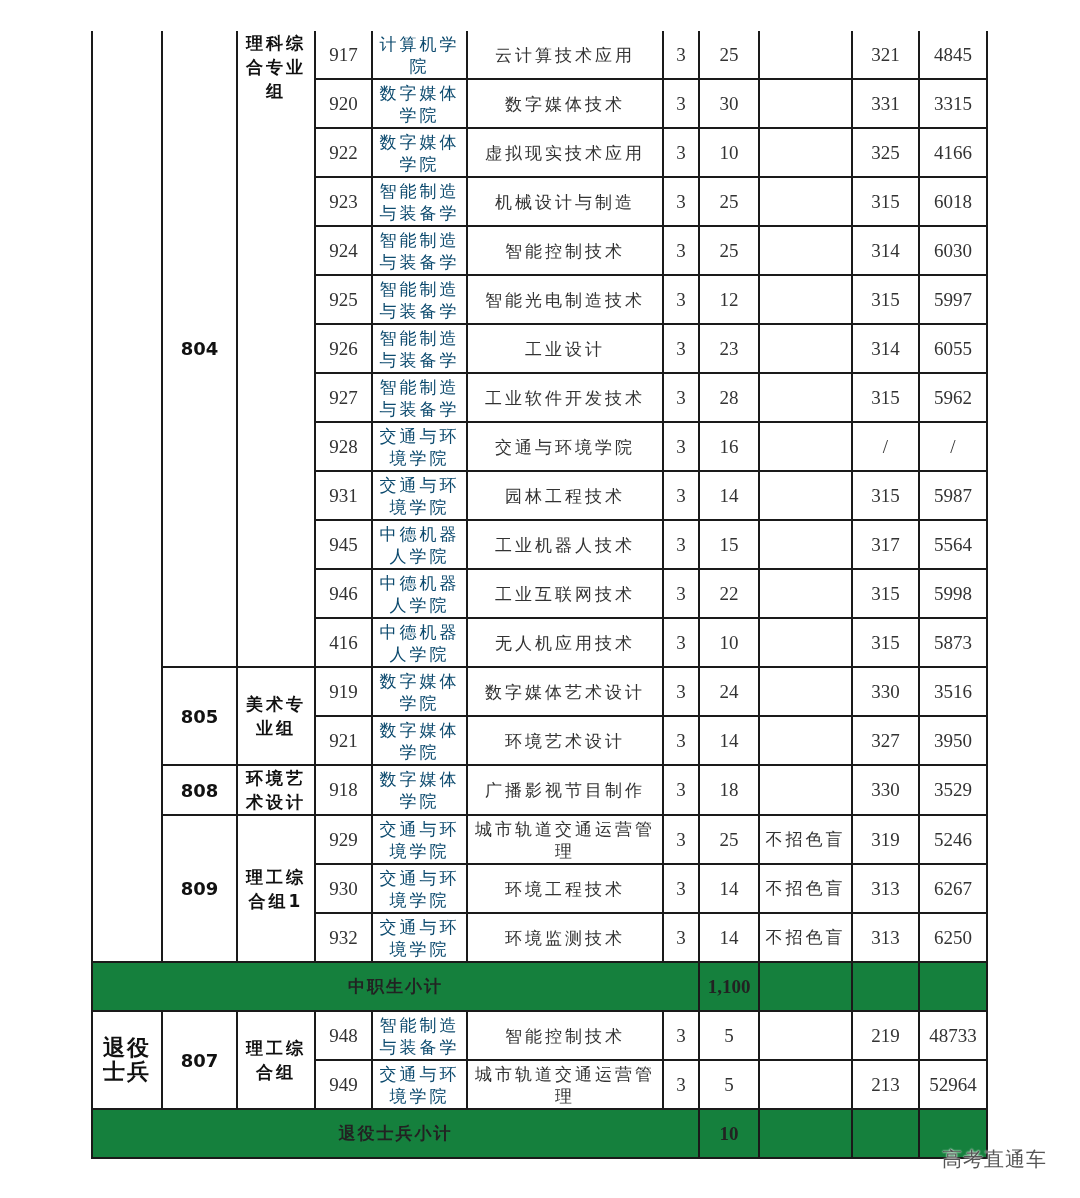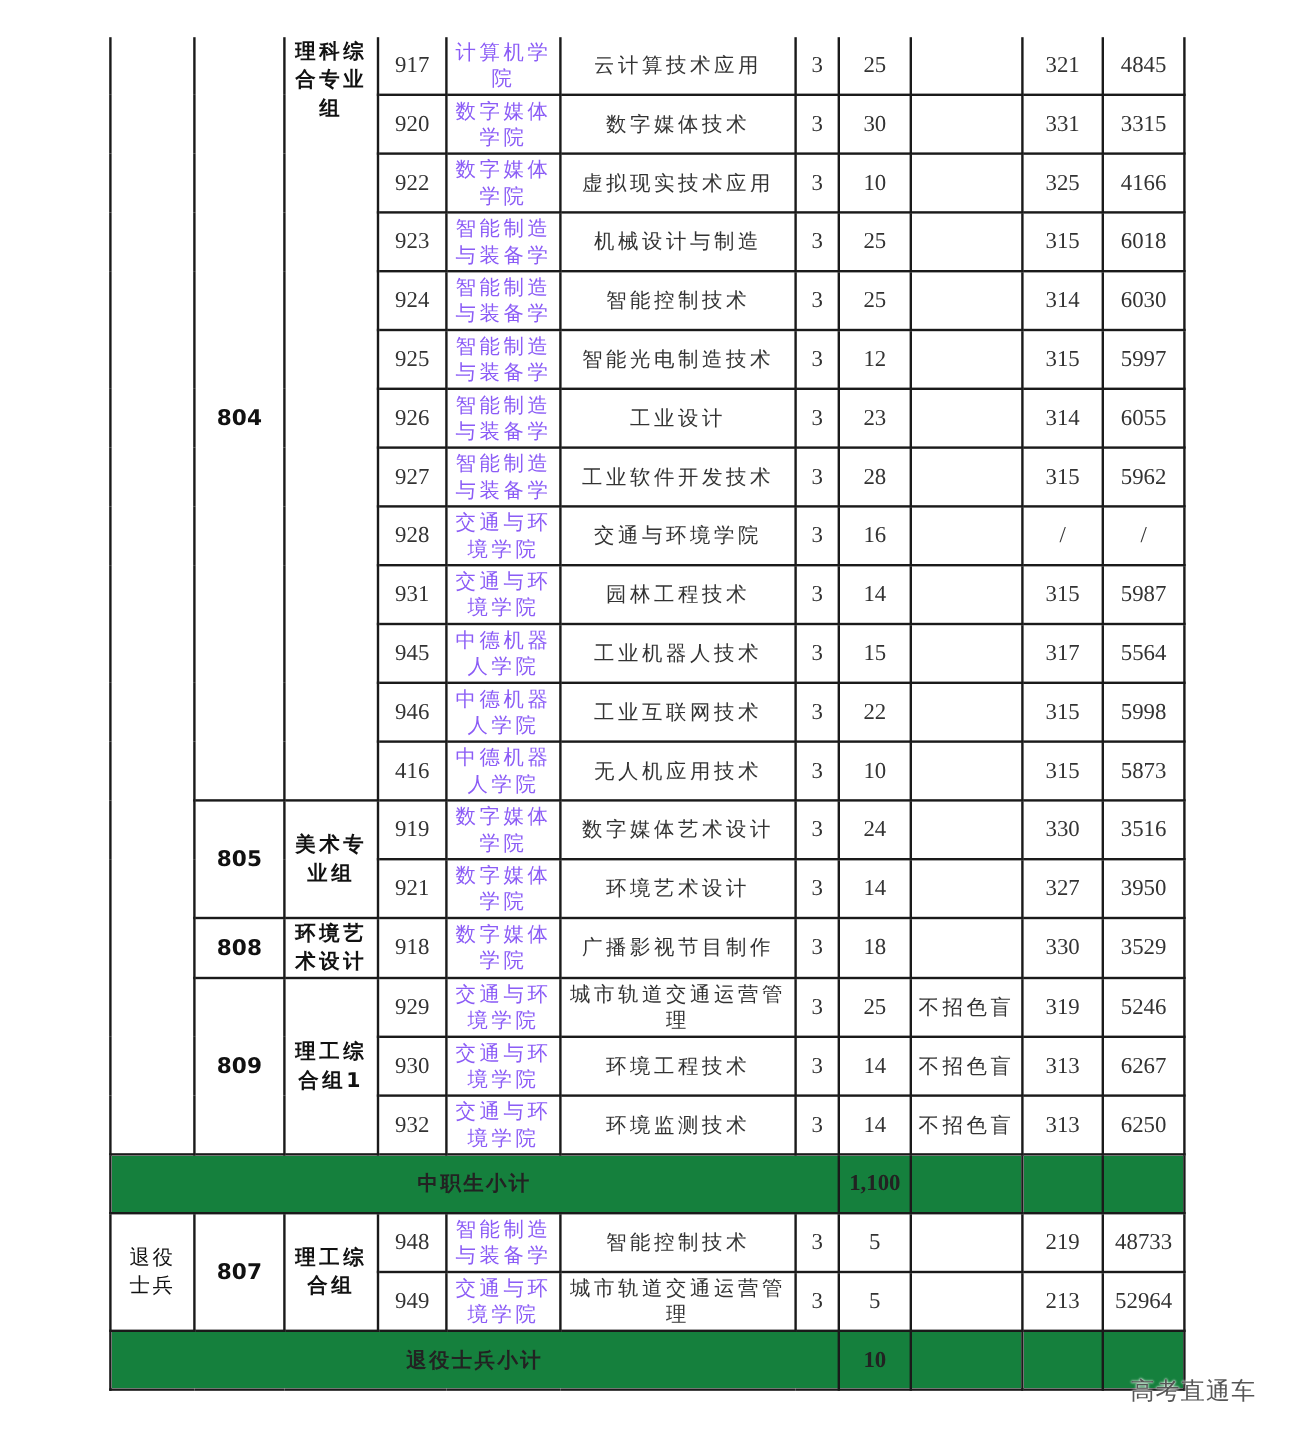--- a/index.html
+++ b/index.html
@@ -1,26 +1,26 @@
 <!DOCTYPE html>
 <html><head>
 <meta charset="utf-8">
 <style>
   html, body { margin:0; padding:0; background:#ffffff; }
   body { width:1080px; height:1198px; position:relative; overflow:hidden; font-family:"DejaVu Serif","Liberation Serif",serif; color:#222; }
   table.plan { position:absolute; left:91px; top:31px; border-collapse:collapse; table-layout:fixed; }
   table.plan td { border:2px solid #1a1a1a; text-align:center; vertical-align:middle; padding:0; height:47px; overflow:hidden; }
   table.plan tr.first td { border-top:none; }
   td.num { font-size:19px; color:#333; font-family:"Liberation Serif","DejaVu Serif",serif; }
-  td.dept { font-size:17px; color:#8b5cf6; line-height:22px; letter-spacing:3px; padding:0 2px; }
+  td.dept { font-size:17px; color:#0c4a6e; line-height:22px; letter-spacing:3px; padding:0 2px; }
   td.major { font-size:17px; color:#333; letter-spacing:3px; line-height:22px; }
   td.note { font-size:17px; color:#333; letter-spacing:3px; }
   td.grp { font-size:18px; font-weight:bold; color:#111; font-family:"DejaVu Sans","Liberation Sans",sans-serif; }
   td.grpname { font-size:17px; font-weight:bold; color:#111; letter-spacing:3px; line-height:24px; font-family:"DejaVu Sans","Liberation Sans",sans-serif; }
-  td.cat { font-size:17px; font-weight:normal; color:#111; line-height:24px; letter-spacing:2px; font-family:"DejaVu Sans","Liberation Sans",sans-serif; }
+  td.cat { font-size:22px; font-weight:bold; color:#111; line-height:24px; letter-spacing:2px; font-family:"DejaVu Sans","Liberation Sans",sans-serif; }
   tr.subtotal td { background:#15803d; }
   td.subtotal-label { font-size:17px; font-weight:bold; letter-spacing:2px; font-family:"DejaVu Sans","Liberation Sans",sans-serif; }
   td.subtotal-val { font-size:19px; font-weight:bold; font-family:"Liberation Serif","DejaVu Serif",serif; }
   .watermark { position:absolute; left:942px; top:1146px; font-size:20px; color:#555; font-family:"DejaVu Sans","Liberation Sans",sans-serif; letter-spacing:1px; text-shadow:0 0 2px #fff,0 0 2px #fff; }
 </style>
 </head>
 <body>
 
 <table class="plan">
   <colgroup>

